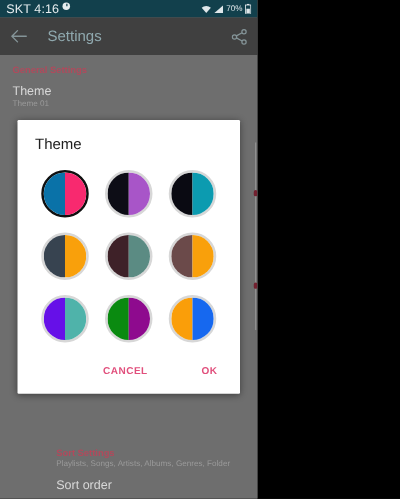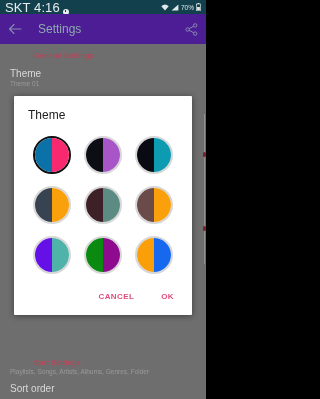--- a/index.html
+++ b/index.html
@@ -26,24 +26,24 @@
     height: 14px;
     background: #12404c;
     display: flex;
     align-items: center;
     justify-content: space-between;
     padding: 0 5px;
     box-sizing: border-box;
   }
   .status-left {
     display: flex;
-    align-items: flex-end;
+    align-items: flex-start;
     gap: 3px;
     color: #e7edef;
-    font-size: 13px;
+    font-size: 10px;
     letter-spacing: 0.1px;
   }
   .status-right {
     display: flex;
     align-items: center;
     gap: 2px;
     color: #dfe7ea;
     font-size: 6.5px;
   }
   .alarm-dot {
@@ -60,21 +60,21 @@
     background: #12404c;
   }
   .svgicon { display: block; }
 
   
   .toolbar {
     position: absolute;
     top: 14px; left: 0;
     width: 206px;
     height: 30px;
-    background: #4c1d95;
+    background: #404040;
     display: flex;
     align-items: center;
     padding: 0 8px;
     box-sizing: border-box;
   }
   .toolbar-title {
     color: #8fa8ae;
     font-size: 12px;
     margin-left: 16px;
     flex: 1;
@@ -88,21 +88,20 @@
     width: 206px;
     height: 355px;
     background: #6e6e6e;
     overflow: hidden;
   }
   .section-head {
     color: #b04a5c;
     font-size: 7.5px;
     padding: 7px 0 0 10px;
     font-weight: bold;
-    margin-left: 24px;
   }
   .row-title {
     color: #d8d8d8;
     font-size: 10px;
     padding: 8px 0 0 10px;
   }
   .row-sub {
     color: #9a9a9a;
     font-size: 6.5px;
     padding: 1px 0 0 10px;
@@ -118,21 +117,21 @@
     content: "";
     position: absolute;
     left: -1px;
     width: 3.5px; height: 5px;
     background: #72202f;
     border-radius: 2px;
   }
   .page-scrollbar::before { top: 38px; }
   .page-scrollbar::after  { top: 112px; }
 
-  .page-bottom { position: absolute; bottom: 0; left: 0; width: 206px; }
+  .page-bottom { position: absolute; bottom: 0; left: 0; width: 206px; padding-left: 35px; }
 
   
   .dialog {
     position: absolute;
     left: 14px;
     top: 96px;
     width: 178px;
     background: #ffffff;
     border-radius: 1px;
     box-shadow: 0 1px 6px rgba(0,0,0,0.45);
@@ -170,20 +169,21 @@
   .swatch.selected {
     border-color: #101010;
     border-width: 2.5px;
   }
   .swatch .half { width: 50%; height: 100%; }
 
   .dialog-actions {
     display: flex;
     justify-content: flex-end;
     align-items: flex-start;
+    gap: 16px;
     padding: 6px 16px 12px 0;
   }
   .dlg-btn {
     color: #e14f7c;
     font-size: 8px;
     font-weight: bold;
     letter-spacing: 0.4px;
     background: none;
     border: none;
     padding: 2px 2px;

